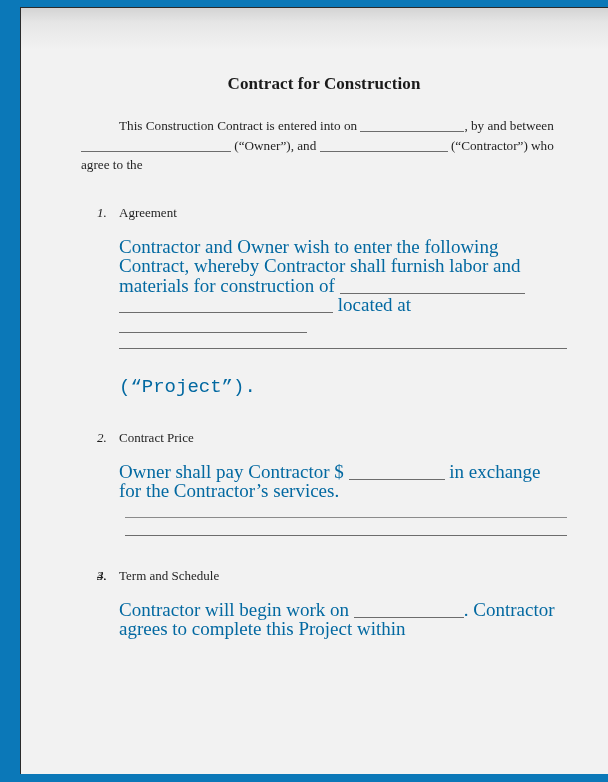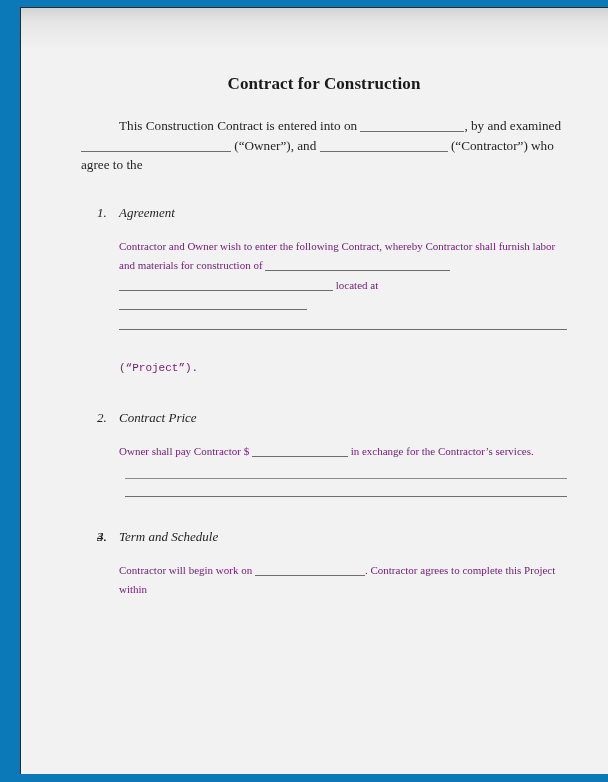--- a/index.html
+++ b/index.html
@@ -74,29 +74,28 @@
   }
   .clause-num {
     position: absolute;
     left: 16px;
     top: 0;
     font-style: italic;
     font-size: 13px;
     color: #1f1f1f;
   }
   .clause-head {
-    font-style: italic;
     font-size: 13px;
     color: #1f1f1f;
     margin: 0;
   }
   .clause-body {
-    font-size: 11px;
+    font-size: 19px;
     line-height: 19.5px;
-    color: #701a75;
+    color: #0369a1;
     margin: 0;
     padding-left: 0;
   }
   li.clause-1 { margin-top: 30px; }
   li.clause-2 { margin-top: 32px; }
   li.clause-3 { margin-top: 32px; }
   li.clause-4 { margin-top: 31px; }
   .clause-1 .clause-body,
   .clause-2 .clause-body,
   .clause-3 .clause-body,
@@ -134,21 +133,21 @@
 <body>
 
 <div class="frame">
   <div class="page">
     <div class="page-gradient"></div>
 
     <div class="content">
 
       <h1 class="doc-title">Contract for Construction</h1>
 
-      <p class="intro"><span class="lead-indent"></span><span>This Construction Contract is entered into on</span> <span class="blank b-date"></span><span>, by and examined</span><br><span class="blank b-owner"></span> <span>(“Owner”), and</span> <span class="blank b-contr"></span> <span>(“Contractor”) who agree to the</span><br></p>
+      <p class="intro"><span class="lead-indent"></span><span>This Construction Contract is entered into on</span> <span class="blank b-date"></span><span>, by and between</span><br><span class="blank b-owner"></span> <span>(“Owner”), and</span> <span class="blank b-contr"></span> <span>(“Contractor”) who agree to the</span><br></p>
 
       <ol class="clauses">
 
         <li class="clause-1">
           <span class="clause-num">1.</span>
           <p class="clause-head">Agreement</p>
           <p class="clause-body"><span>Contractor and Owner wish to enter the following Contract, whereby Contractor shall furnish labor and materials for construction of</span> <span class="blank b-constr"></span><br><span class="blank b-constr2"></span> <span>located at</span> <span class="blank b-located"></span></p>
           <div class="ruleline rule-full"></div>
           <p class="clause-body project-tag">(“Project”).</p>
         </li>

